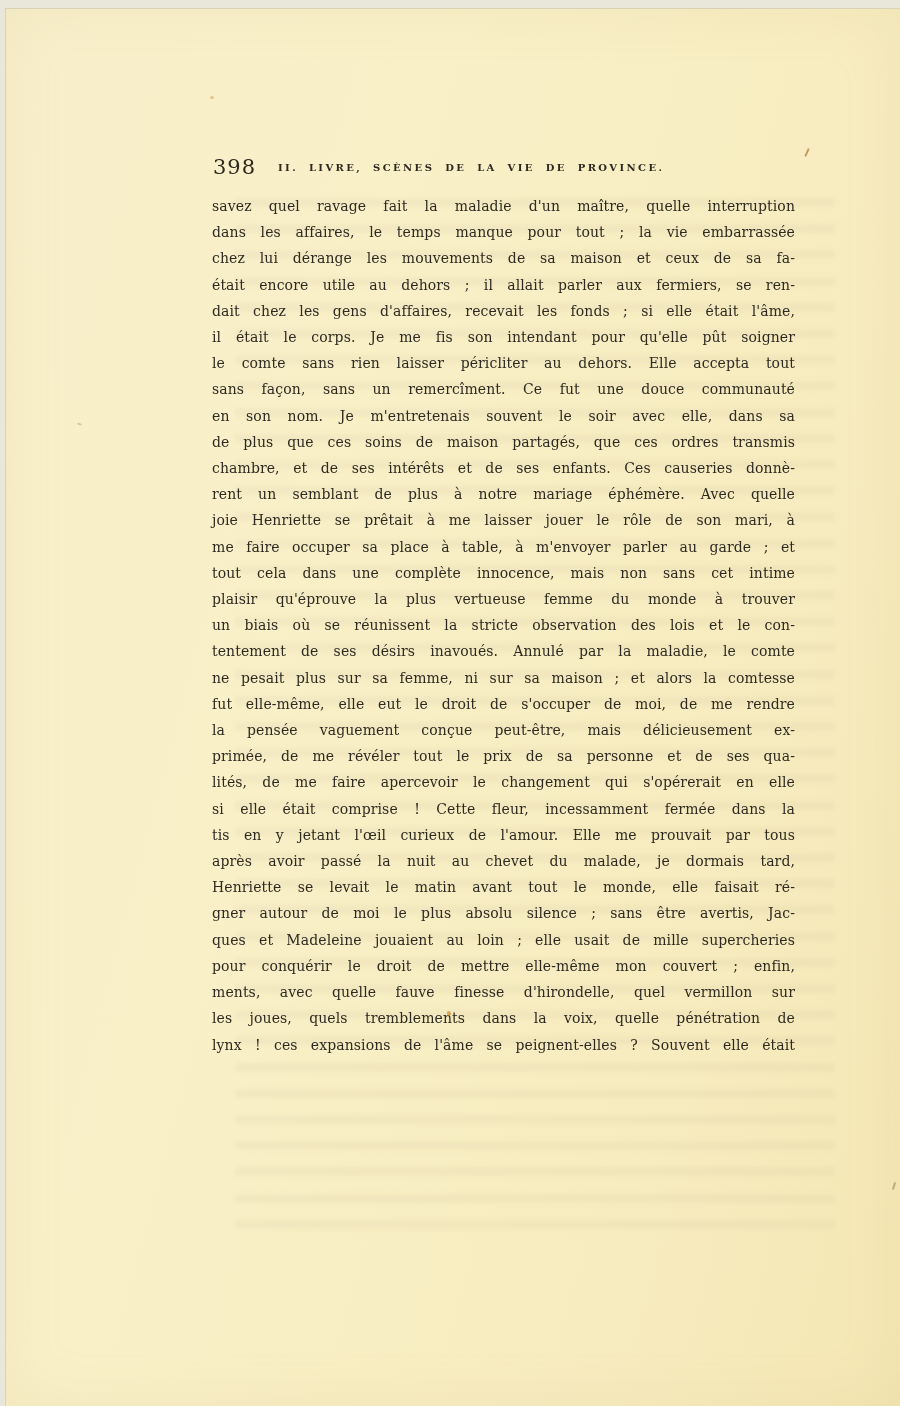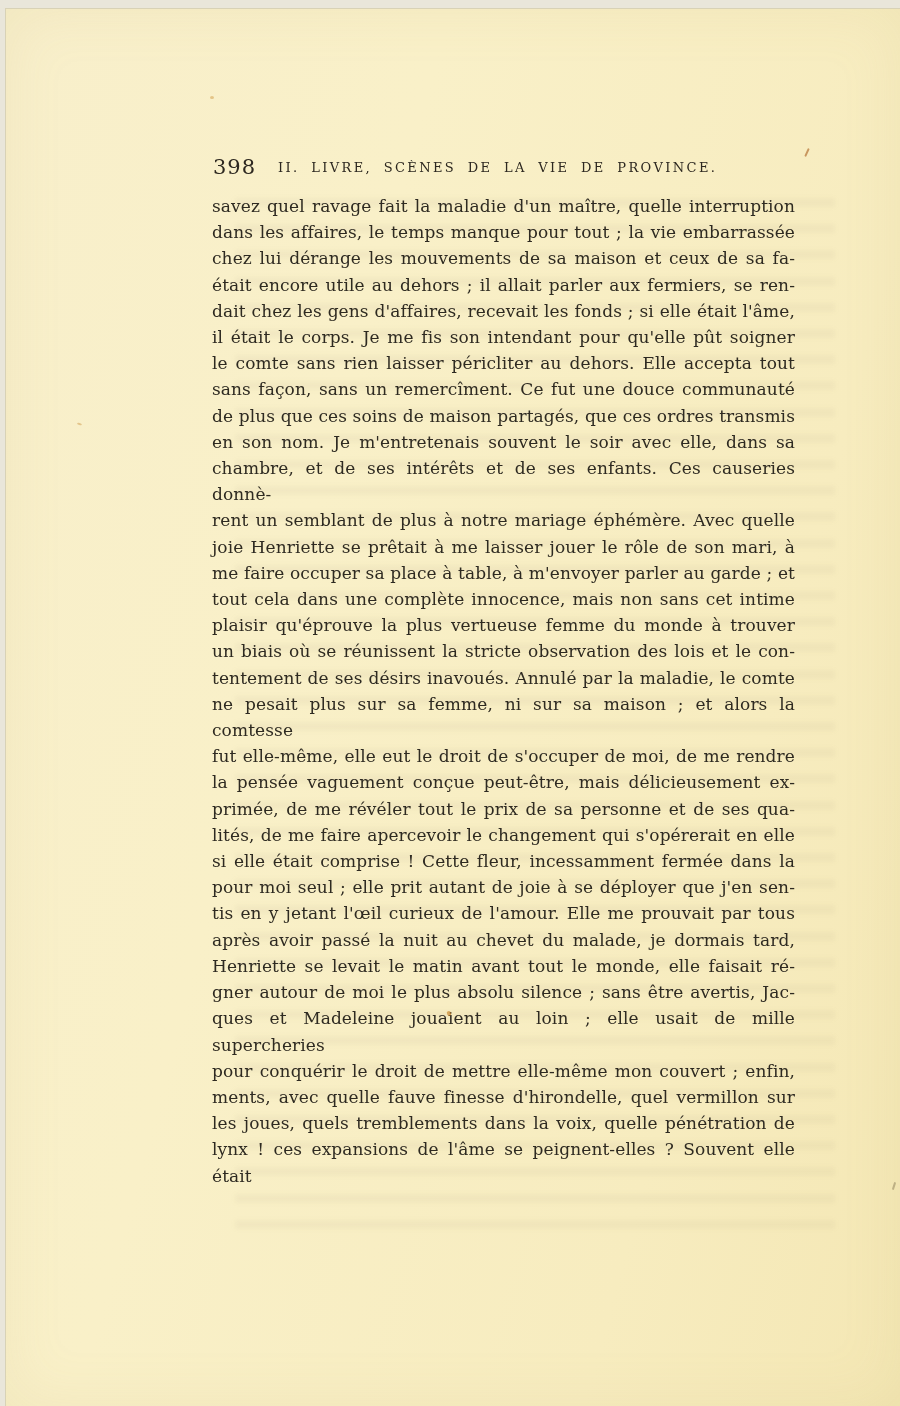--- a/index.html
+++ b/index.html
@@ -52,34 +52,34 @@
     display: flex;
     align-items: center;
   }
   .page-num {
     font-size: 21px;
     letter-spacing: 1px;
     width: 65px;
     flex: 0 0 65px;
   }
   .running-header {
-    font-size: 13px;
-    font-weight: 400;
+    font-size: 10px;
+    font-weight: 700;
     letter-spacing: 2.4px;
     word-spacing: 5px;
     white-space: nowrap;
   }
   
   .text-block {
     position: absolute;
     left: 212px;
     top: 193px;
     width: 583px;
     color: #2e2a21;
-    font-size: 17px;
+    font-size: 14px;
     line-height: 26.2px;
     text-rendering: optimizeLegibility;
   }
   .line {
     text-align: justify;
     text-align-last: justify;
     white-space: normal;
     letter-spacing: 0.1px;
   }
   
@@ -151,37 +151,36 @@
 
 <div class="text-block">
     <div class="line">savez quel ravage fait la maladie d'un maître, quelle interruption</div>
     <div class="line">dans les affaires, le temps manque pour tout ; la vie embarrassée</div>
     <div class="line">chez lui dérange les mouvements de sa maison et ceux de sa fa-</div>
     <div class="line">était encore utile au dehors ; il allait parler aux fermiers, se ren-</div>
     <div class="line">dait chez les gens d'affaires, recevait les fonds ; si elle était l'âme,</div>
     <div class="line">il était le corps. Je me fis son intendant pour qu'elle pût soigner</div>
     <div class="line">le comte sans rien laisser péricliter au dehors. Elle accepta tout</div>
     <div class="line">sans façon, sans un remercîment. Ce fut une douce communauté</div>
+    <div class="line">en son nom. Je m'entretenais souvent le soir avec elle, dans sa</div>
     <div class="line">de plus que ces soins de maison partagés, que ces ordres transmis</div>
-    <div class="line">en son nom. Je m'entretenais souvent le soir avec elle, dans sa</div>
     <div class="line">chambre, et de ses intérêts et de ses enfants. Ces causeries donnè-</div>
     <div class="line">rent un semblant de plus à notre mariage éphémère. Avec quelle</div>
     <div class="line">joie Henriette se prêtait à me laisser jouer le rôle de son mari, à</div>
     <div class="line">me faire occuper sa place à table, à m'envoyer parler au garde ; et</div>
     <div class="line">tout cela dans une complète innocence, mais non sans cet intime</div>
     <div class="line">plaisir qu'éprouve la plus vertueuse femme du monde à trouver</div>
     <div class="line">un biais où se réunissent la stricte observation des lois et le con-</div>
     <div class="line">tentement de ses désirs inavoués. Annulé par la maladie, le comte</div>
     <div class="line">ne pesait plus sur sa femme, ni sur sa maison ; et alors la comtesse</div>
     <div class="line">fut elle-même, elle eut le droit de s'occuper de moi, de me rendre</div>
     <div class="line">la pensée vaguement conçue peut-être, mais délicieusement ex-</div>
     <div class="line">primée, de me révéler tout le prix de sa personne et de ses qua-</div>
     <div class="line">lités, de me faire apercevoir le changement qui s'opérerait en elle</div>
     <div class="line">si elle était comprise ! Cette fleur, incessamment fermée dans la</div>
-    <div class="line">pour moi seul ; elle prit autant de joie à se déployer que j'en sen-</div>
     <div class="line">tis en y jetant l'œil curieux de l'amour. Elle me prouvait par tous</div>
     <div class="line">après avoir passé la nuit au chevet du malade, je dormais tard,</div>
     <div class="line">Henriette se levait le matin avant tout le monde, elle faisait ré-</div>
     <div class="line">gner autour de moi le plus absolu silence ; sans être avertis, Jac-</div>
     <div class="line">ques et Madeleine jouaient au loin ; elle usait de mille supercheries</div>
     <div class="line">pour conquérir le droit de mettre elle-même mon couvert ; enfin,</div>
     <div class="line">ments, avec quelle fauve finesse d'hirondelle, quel vermillon sur</div>
     <div class="line">les joues, quels tremblements dans la voix, quelle pénétration de</div>
     <div class="line">lynx ! ces expansions de l'âme se peignent-elles ? Souvent elle était</div>
   </div>

